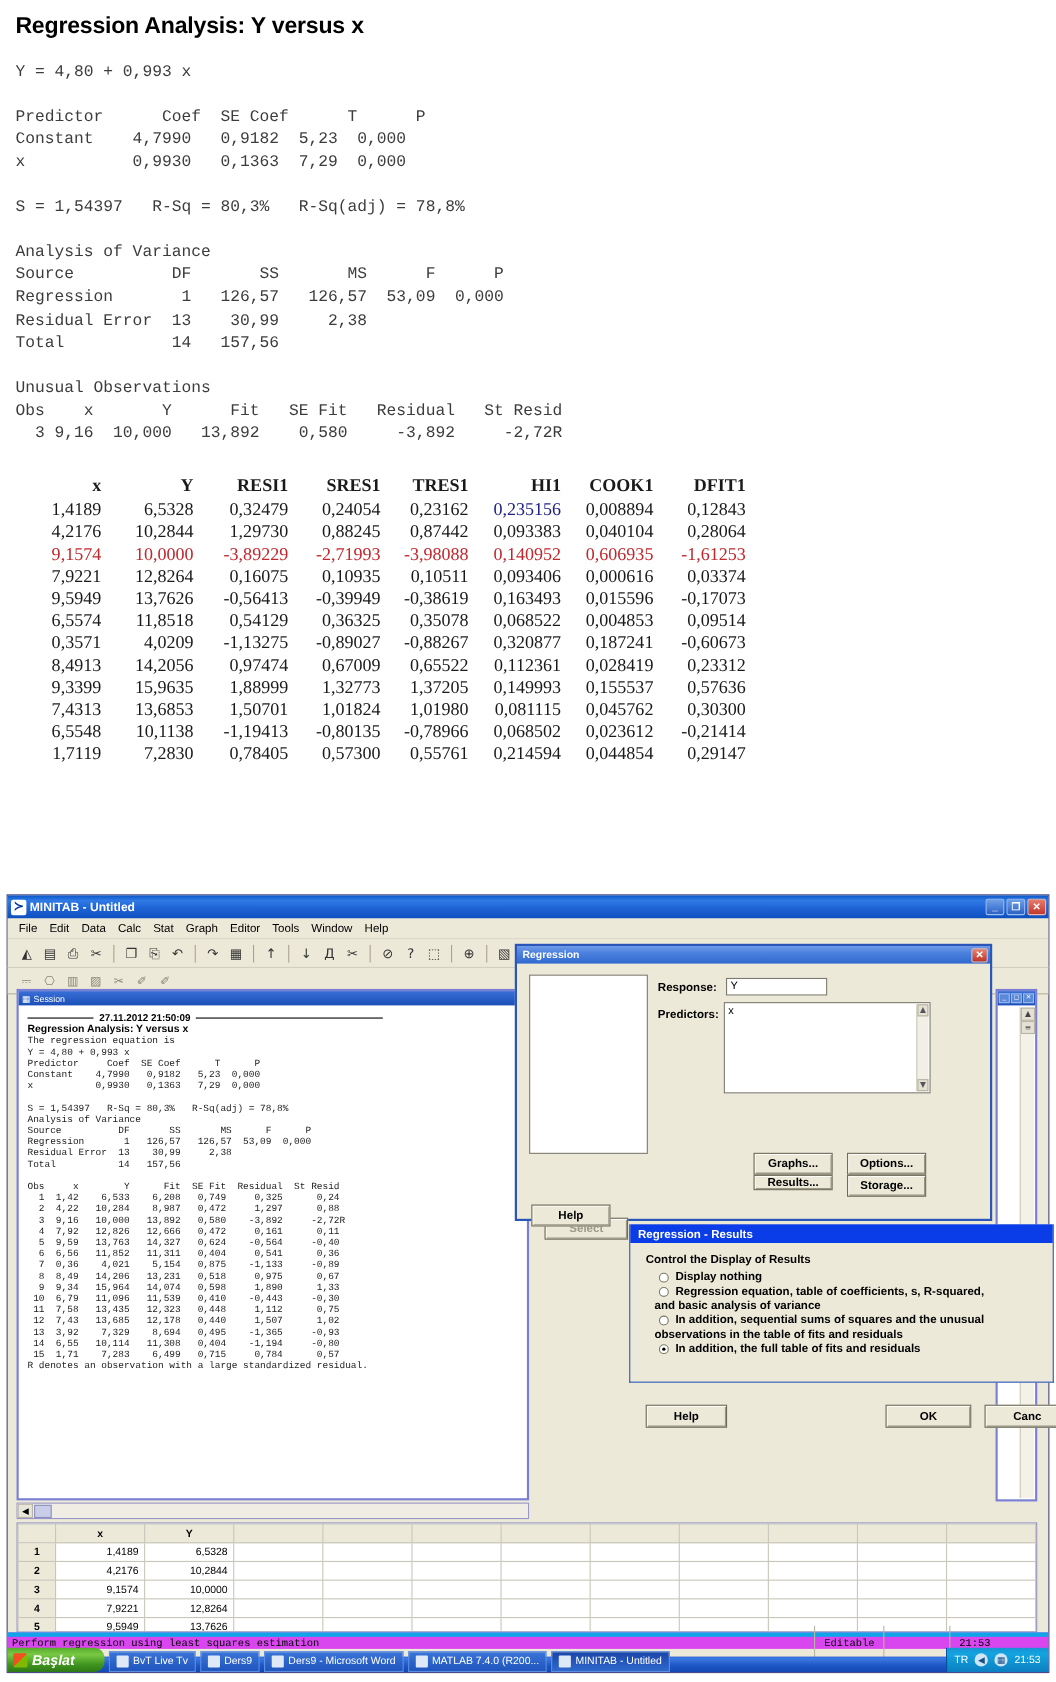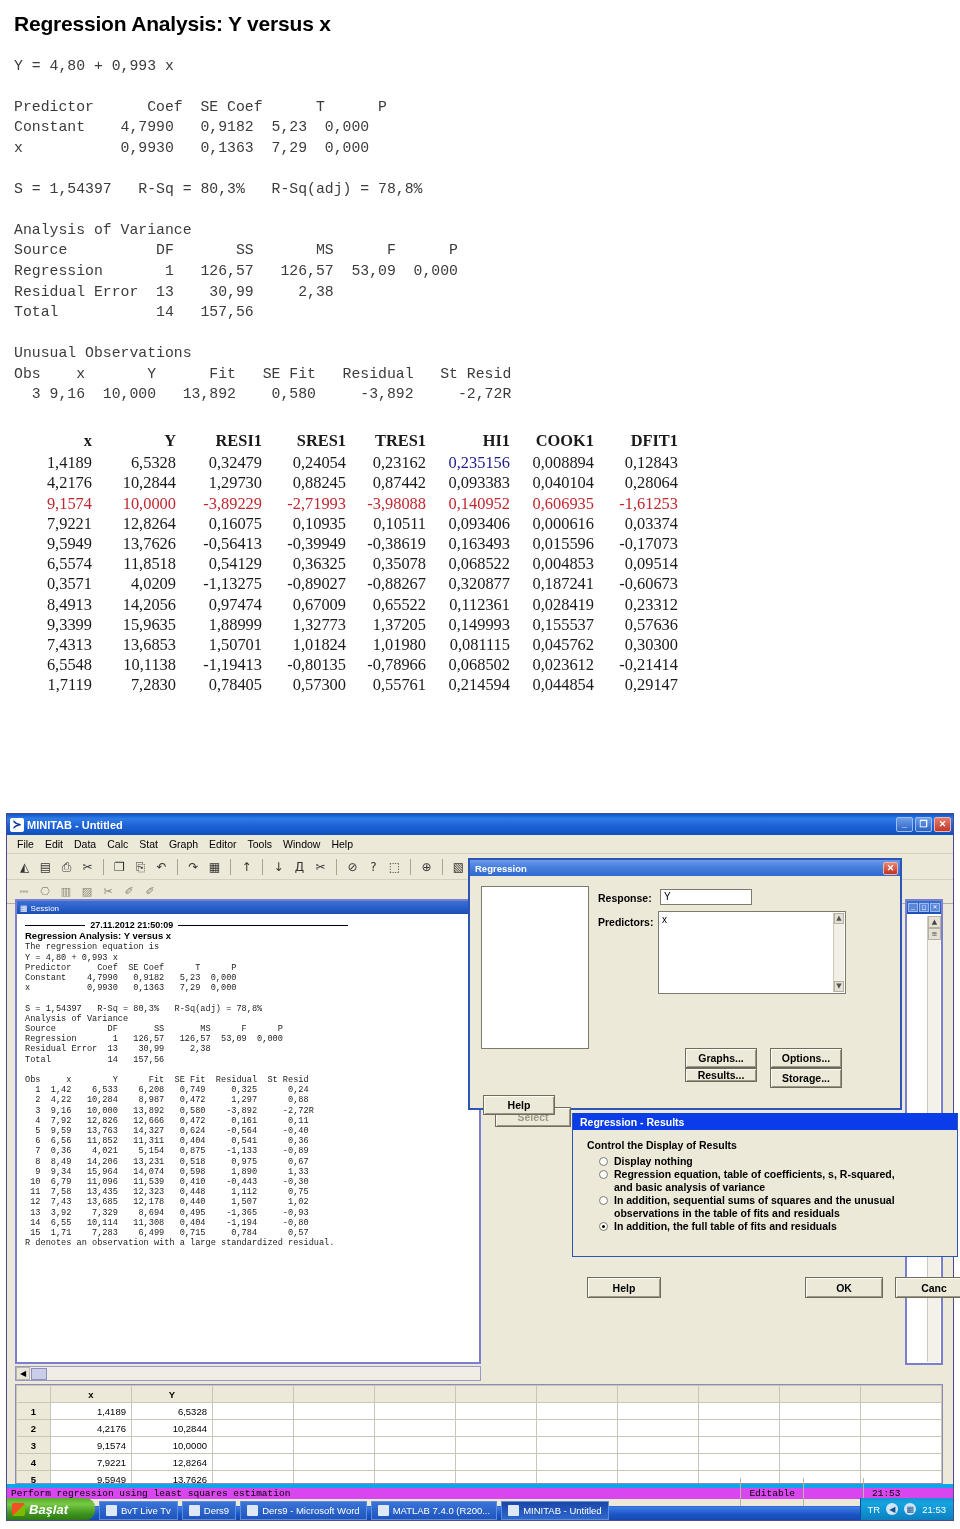--- a/index.html
+++ b/index.html
@@ -319,21 +319,21 @@
   .radio {
     width:9px;height:9px;border-radius:50%;
     border:1px solid #7d7a6b; background:#fff;
     margin:2px 6px 0 0; flex:0 0 auto;
     position:relative;
   }
   .radio.on::after {
     content:""; position:absolute; left:2px; top:2px;
     width:3px;height:3px;border-radius:50%;background:#000;
   }
-  .radio-cont { margin-left:41px; font-family:"Liberation Sans",sans-serif;
+  .radio-cont { margin-left:22px; font-family:"Liberation Sans",sans-serif;
                 font-size:10.5px;font-weight:bold;color:#000;margin-bottom:1px; }
 
   
   .right-strip {
     position:absolute; left:898px; top:85px; width:38px; height:466px;
     background:#fff; border:2px solid #7b7fd0;
   }
   .rs-bar { height:13px;background:linear-gradient(to bottom,#3a6fd8,#1b4fb8);
             display:flex;justify-content:flex-end;align-items:center;gap:1px;padding-right:1px; }
   .rs-btn { width:10px;height:9px;background:#5b88d8;border:1px solid #9bb9ea;

